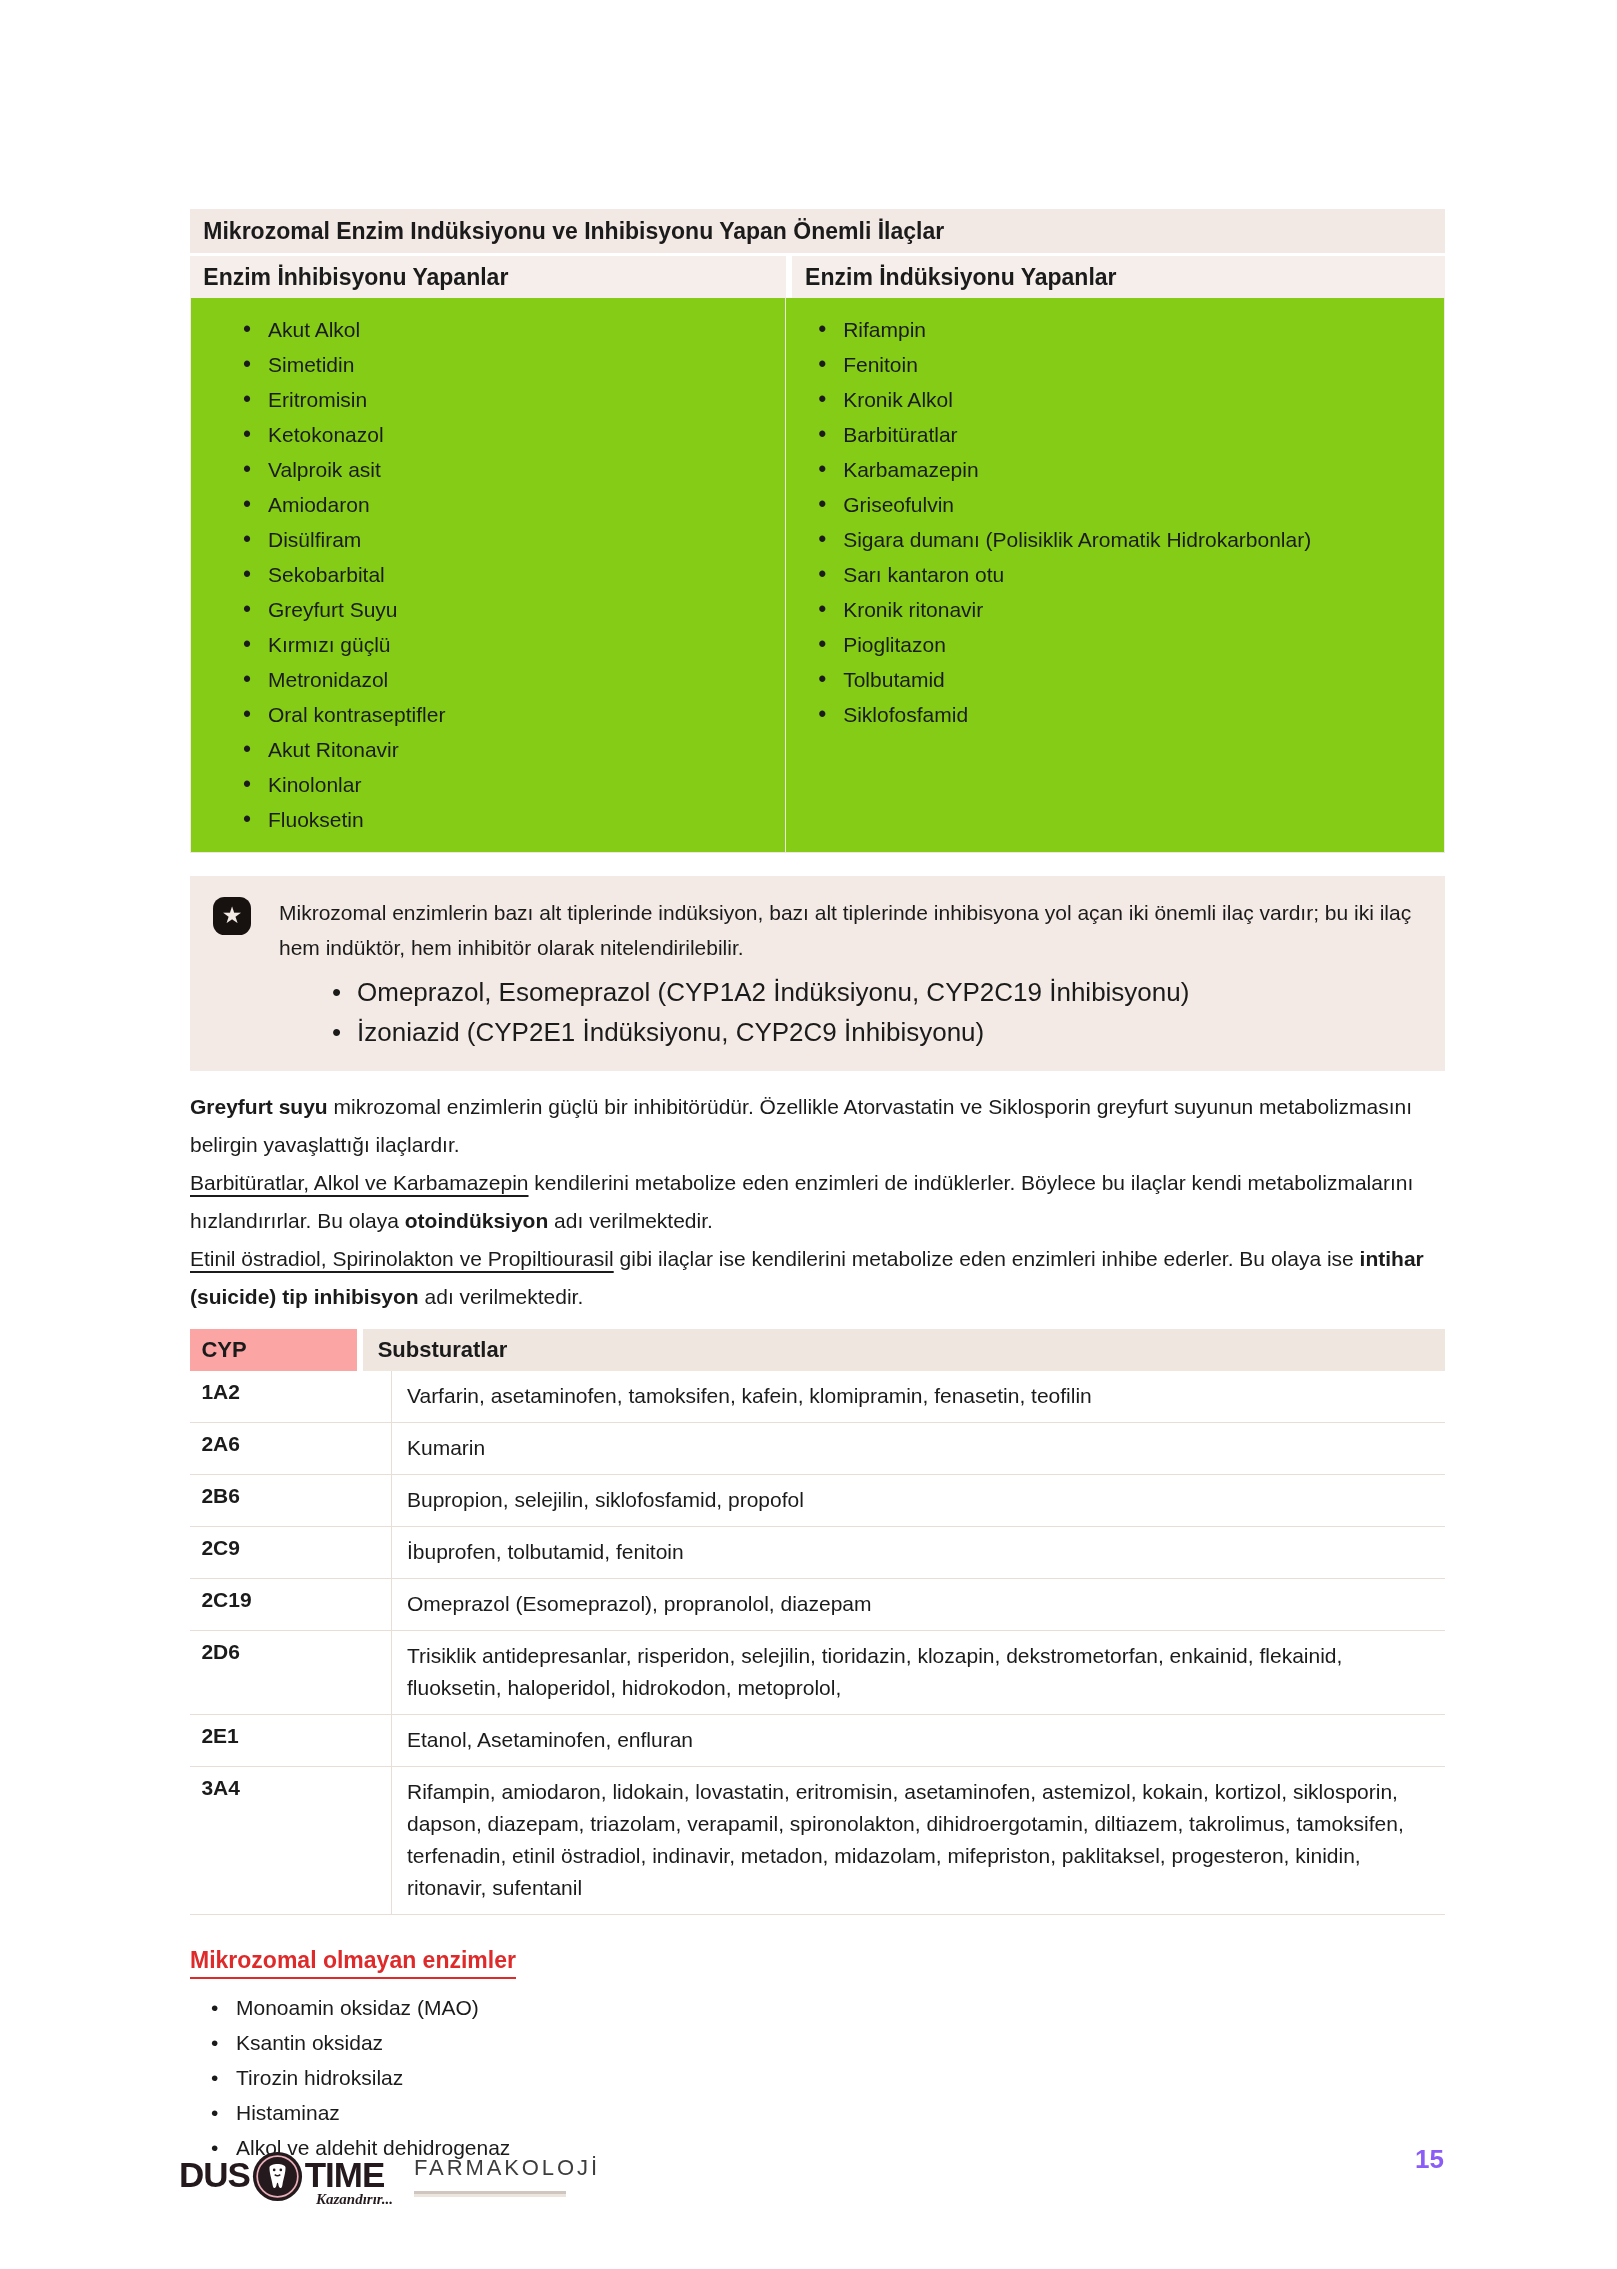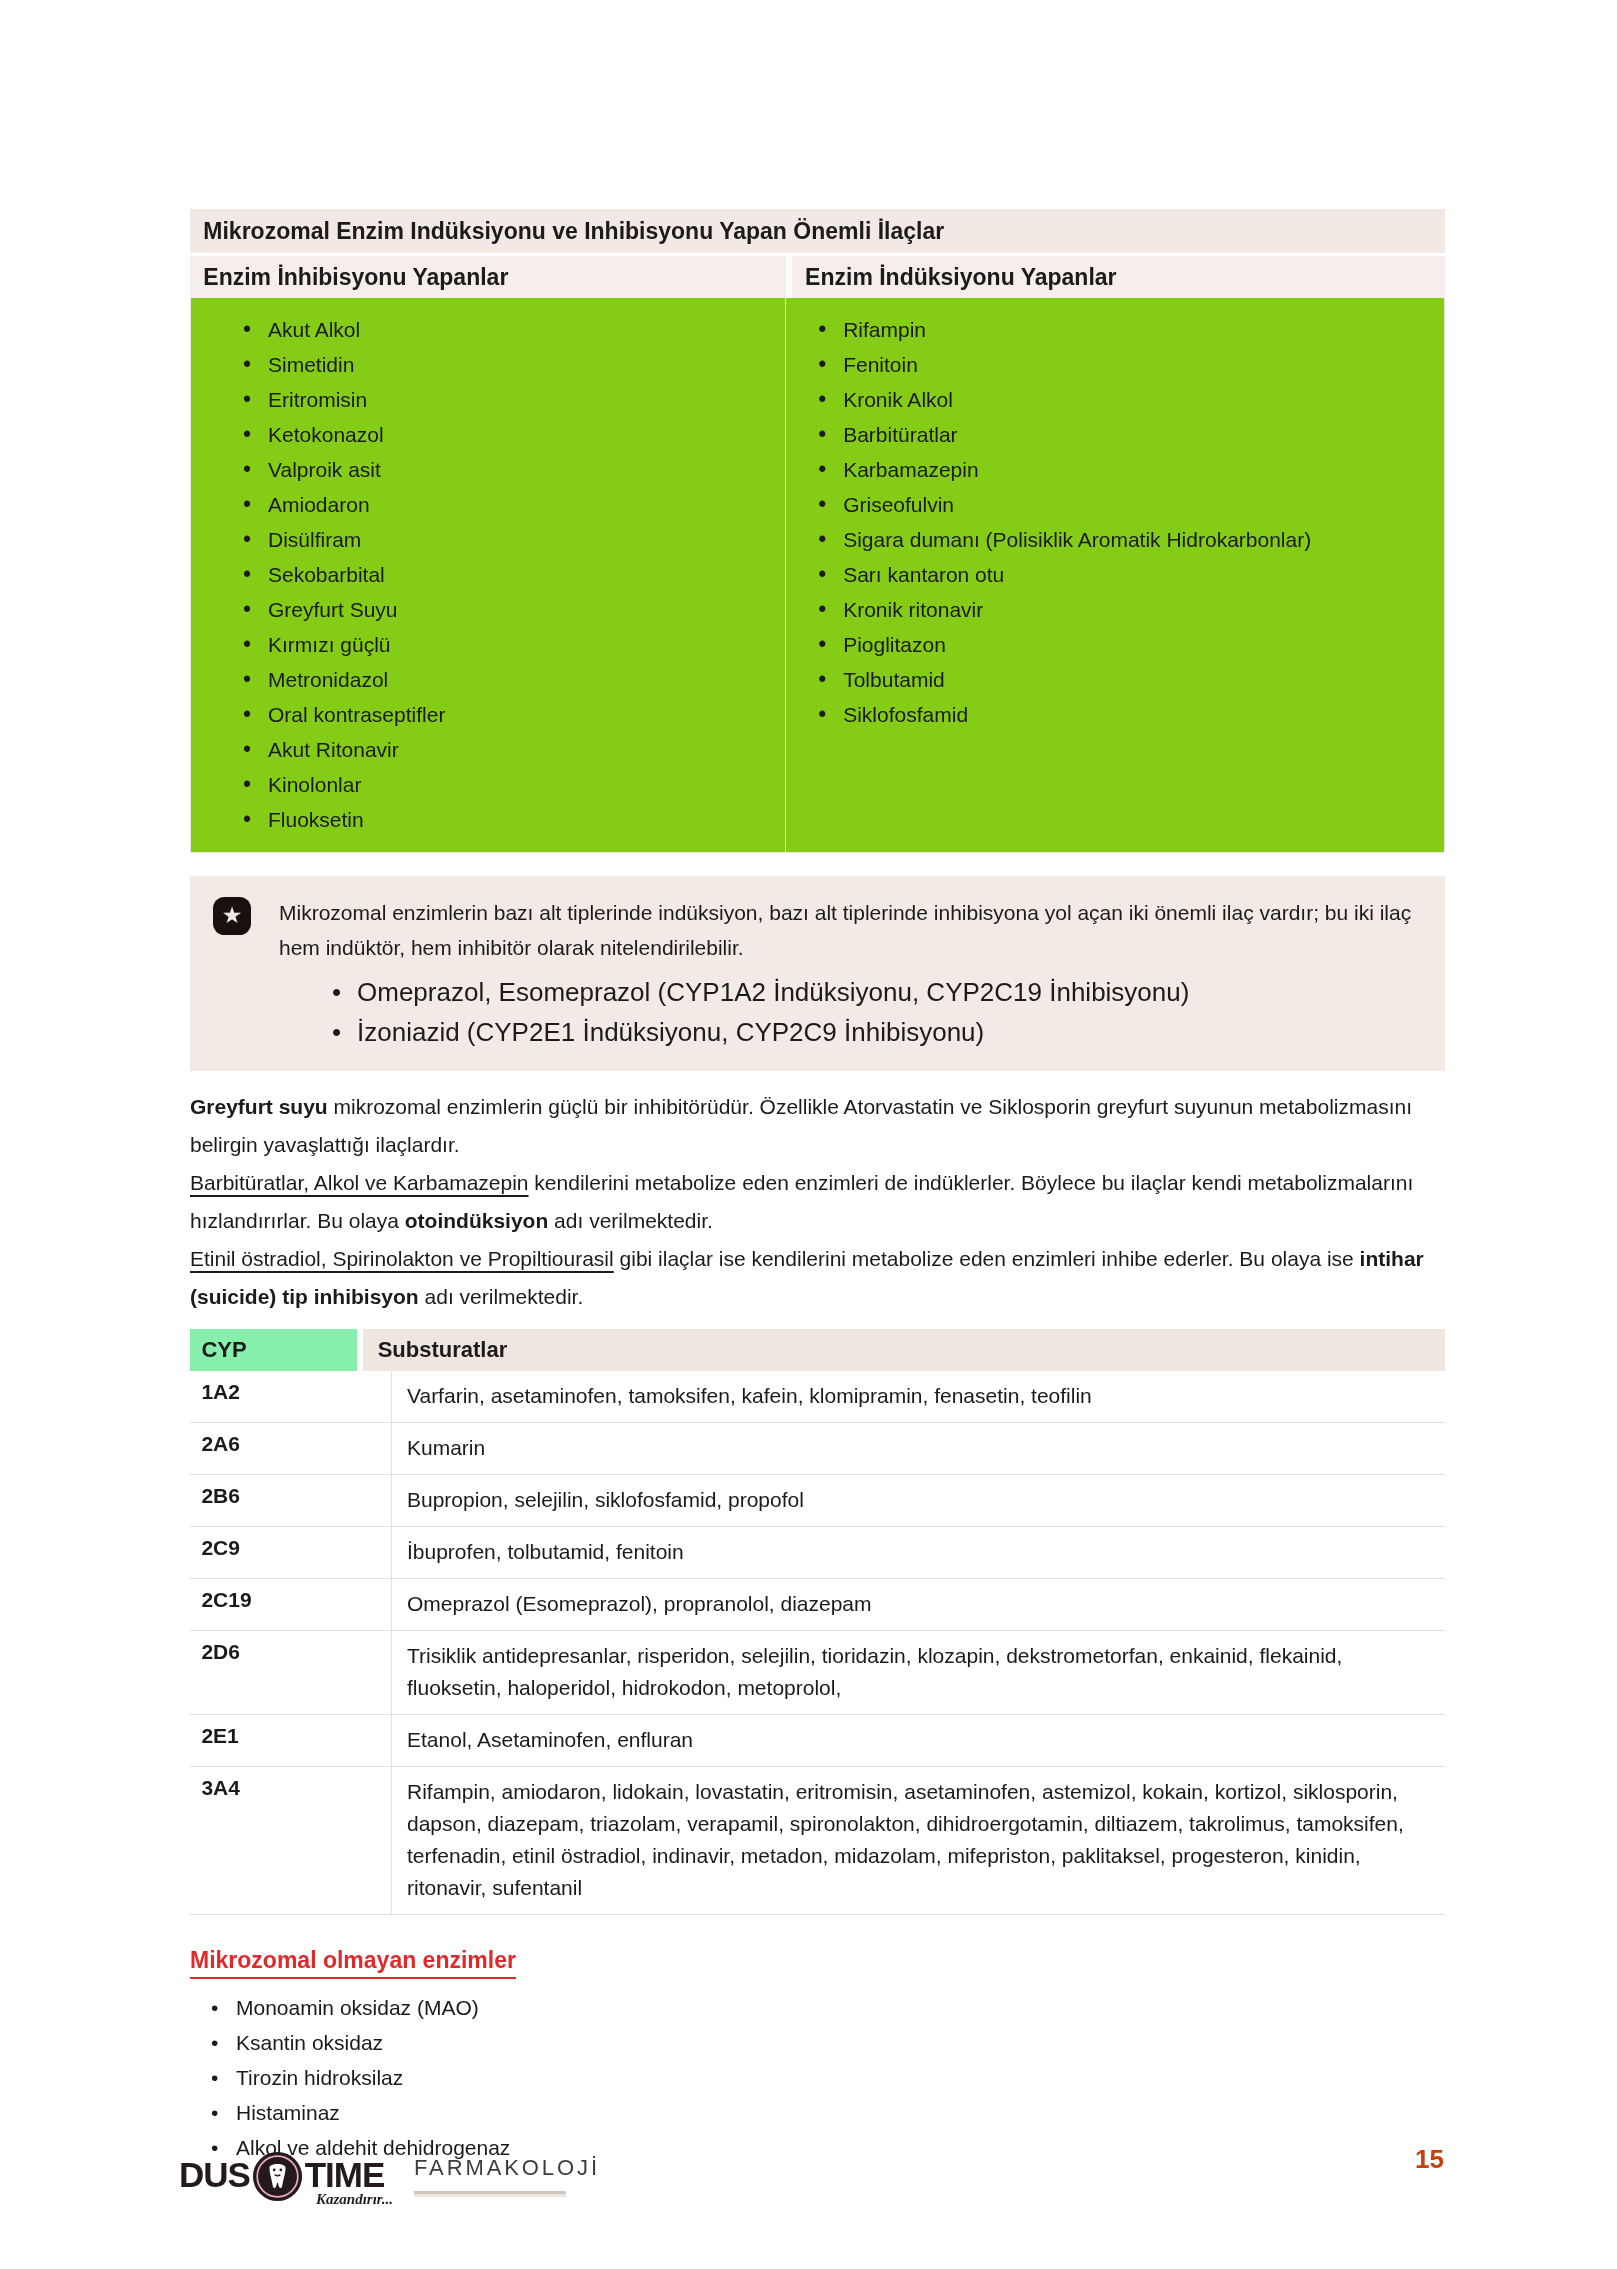--- a/index.html
+++ b/index.html
@@ -31,21 +31,21 @@
 
   
   .paras{margin-top:17px;}
   .paras p{margin:0; font-size:21px; line-height:38px;}
   .u{text-decoration:underline; text-decoration-thickness:1.9px; text-underline-offset:4.8px;}
   .b{font-weight:bold;}
 
   
   .cyp-table{margin-top:13.3px;}
   .cyp-header{display:flex;}
-  .cyp-header .c1{width:167px; background:#86efac; font-weight:bold; font-size:22px; padding:7.6px 0 7.6px 11.4px; box-sizing:border-box; margin-right:5.7px;}
+  .cyp-header .c1{width:167px; background:#fca5a5; font-weight:bold; font-size:22px; padding:7.6px 0 7.6px 11.4px; box-sizing:border-box; margin-right:5.7px;}
   .cyp-header .c2{flex:1; background:#efe6e0; font-weight:bold; font-size:22px; padding:7.6px 0 7.6px 15px;}
   .cyp-row{display:flex; border-bottom:1.9px solid #e9ded7;}
   .cyp-row .c1{width:173px; box-sizing:border-box; padding:9.5px 0 9.5px 11.4px; font-weight:bold; font-size:21px;}
   .cyp-row .c2{flex:1; border-left:1.9px solid #e9ded7; padding:9.5px 17px 9.5px 15px; font-size:21px; line-height:32px;margin-left:28px;}
 
   
   .nonmicro{margin-top:32px;}
   .nm-heading{display:inline-block; color:#de2a2a; font-weight:bold; font-size:23px; border-bottom:2.9px solid #de2a2a; padding-bottom:2.9px; margin:0 0 11.4px 0;}
   .nm-list{list-style:none; margin:0; padding:0 0 0 21px;}
   .nm-list li{position:relative; font-size:21px; line-height:35px; padding-left:25px;}
@@ -53,21 +53,21 @@
 
   
   .footer{position:absolute; left:0; top:2138px; width:1618px; height:95px;}
   .logo{position:absolute; left:179px; top:11.4px; display:flex; align-items:center;}
   .logo-dus,.logo-time{font-weight:bold; font-size:35px; letter-spacing:-1px; color:#241a1d;}
   .tooth-badge{width:51px; height:51px; margin:0 1.9px; position:relative; top:1.9px;}
   .logo-tagline{position:absolute; left:137px; top:42px; font-family:"Liberation Serif", serif; font-style:italic; font-weight:bold; font-size:15px; color:#241a1d; white-space:nowrap;}
   .subject-wrap{position:absolute; left:414px; top:17px;}
   .subject{font-size:22px; letter-spacing:2.9px; color:#3d3d3d;}
   .subject-bar{margin-top:9.5px; width:152px; height:6.7px; background:linear-gradient(#cfc7bf 0 50%, #ebe5de 50% 100%);}
-  .pagenum{position:absolute; left:1415px; top:5.7px; font-weight:bold; font-size:26px; color:#c2410c;}
+  .pagenum{position:absolute; left:1415px; top:5.7px; font-weight:bold; font-size:26px; color:#8b5cf6;}
 </style>
 </head>
 <body>
 
 <div class="page">
   <div class="content">
 
     <section class="drug-table">
       <div class="dt-title">Mikrozomal Enzim Indüksiyonu ve Inhibisyonu Yapan Önemli İlaçlar</div>
       <div class="dt-headers">

